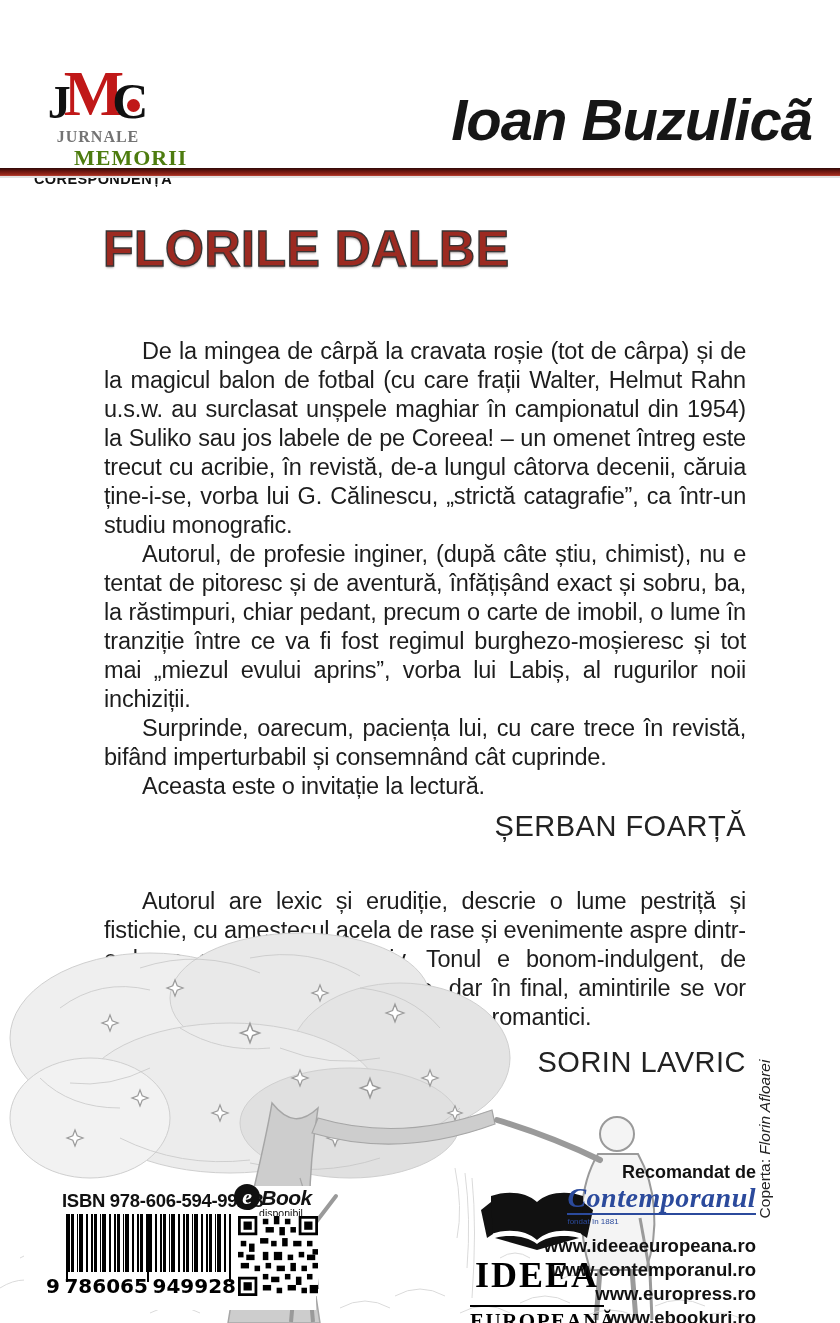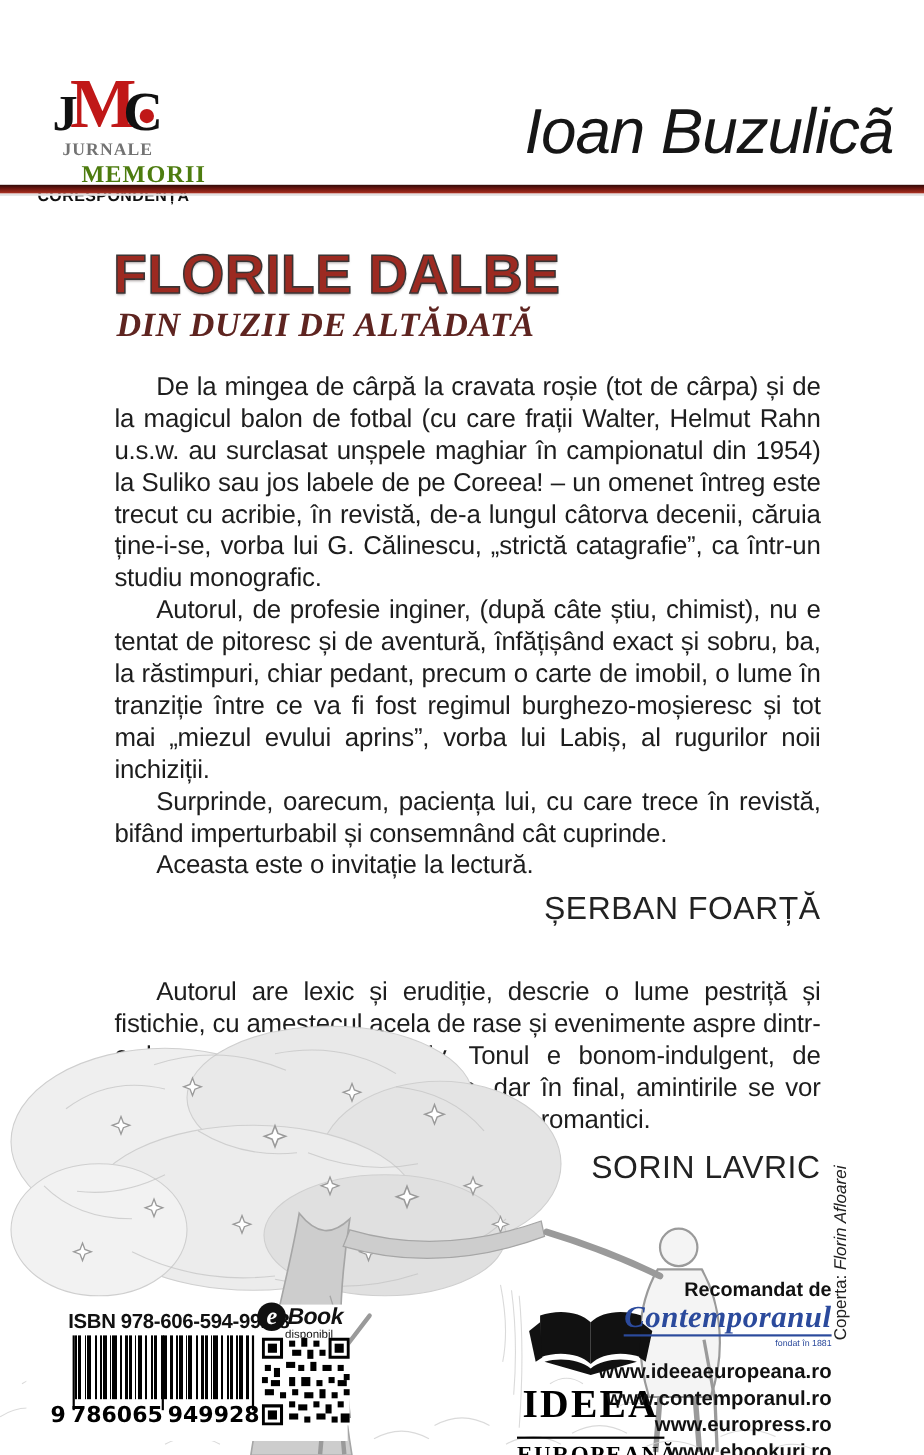--- a/index.html
+++ b/index.html
@@ -9,21 +9,21 @@
   
   .series-logo{position:absolute;left:34px;top:64px;width:128px;text-align:center;line-height:1;}
   .monogram{height:62px;position:relative;display:flex;align-items:flex-end;justify-content:center;}
   .mono-j{font-family:"Liberation Serif",serif;font-weight:900;font-size:46px;color:#111;margin-right:-7px;}
   .mono-m{font-family:"Liberation Serif",serif;font-weight:900;font-size:64px;color:#c01818;letter-spacing:-4px;}
   .mono-c{font-family:"Liberation Serif",serif;font-weight:900;font-size:50px;color:#111;margin-left:-8px;position:relative;}
   .mono-dot{position:absolute;right:8px;bottom:14px;width:13px;height:13px;border-radius:50%;background:#c01818;}
   .series-line1{font-family:"Liberation Serif",serif;font-weight:bold;font-size:16px;letter-spacing:1px;color:#737373;margin-top:3px;}
   .series-line2{font-family:"Liberation Serif",serif;font-weight:bold;font-size:22px;letter-spacing:1px;color:#4d7c0f;margin-top:2px;margin-left:40px;}
   .series-line3{font-weight:800;font-size:14.5px;letter-spacing:.4px;color:#111;margin-top:3px;}
-  .author{position:absolute;right:28px;top:86px;font-size:58px;font-style:italic;font-weight:normal;color:#161616;letter-spacing:-1px;}
+  .author{position:absolute;right:28px;top:86px;font-size:58px;font-style:italic;font-weight:bold;color:#161616;letter-spacing:-1px;}
   .rule{position:absolute;left:0;top:168px;width:840px;height:8px;
         background:linear-gradient(180deg,#2f0a08 0%,#6f1710 45%,#9c2a1c 85%,#b8463a 100%);
         border-bottom:2px solid #e2e2e2;}
 
   
   .title{position:absolute;left:103px;top:220px;font-size:50px;font-weight:800;letter-spacing:.5px;
          color:#9c2a21;-webkit-text-stroke:1.4px #3a3434;text-shadow:0 2px 2px rgba(40,20,20,.35);}
   .subtitle{position:absolute;left:106px;top:277px;font-family:"Liberation Serif",serif;font-style:italic;
             font-weight:bold;font-size:31px;color:#5e2420;letter-spacing:.5px;}
 
@@ -64,21 +64,21 @@
 
   
   .publisher-logo{position:absolute;left:470px;top:1188px;width:134px;text-align:center;line-height:1;}
   .pub-name1{font-family:"Liberation Serif",serif;font-weight:bold;font-size:36px;letter-spacing:2px;color:#000;
              border-bottom:2px solid #000;padding-bottom:12px;margin-top:2px;}
   .pub-name2{font-family:"Liberation Serif",serif;font-weight:bold;font-size:21px;letter-spacing:1.5px;color:#000;margin-top:4px;}
 
   
   .promo{position:absolute;right:84px;top:1163px;text-align:right;width:280px;line-height:1;}
   .recomandat{font-size:18px;font-weight:bold;color:#111;}
-  .brand-wrap{display:inline-block;text-align:right;margin-top:3px;}
+  .brand-wrap{display:inline-block;text-align:left;margin-top:3px;}
   .contemporanul{font-family:"Liberation Serif",serif;font-style:italic;font-weight:bold;font-size:28px;
                  color:#2b4a9c;border-bottom:2px solid #2b4a9c;padding-bottom:1px;letter-spacing:.5px;display:inline-block;}
   .fondat{font-size:8px;color:#2b4a9c;margin-top:3px;}
   .urls{margin-top:7px;font-size:18.5px;font-weight:bold;line-height:24px;color:#111;}
   .urls a{color:#111;text-decoration:none;display:block;}
 </style>
 </head>
 <body>
 
 <div class="page">
@@ -92,21 +92,20 @@
     <div class="series-line1">JURNALE</div>
     <div class="series-line2">MEMORII</div>
     <div class="series-line3">CORESPONDENȚĂ</div>
   </div>
 
   <div class="author">Ioan Buzulicã</div>
 
   <div class="rule"></div>
 
   <div class="title">FLORILE DALBE</div>
-  <div class="subtitle">DIN DUZII DE ALTĂDATĂ</div>
 
   <div class="body-text">
     <p>De la mingea de cârpă la cravata roșie (tot de cârpa) și de la magicul balon de fotbal (cu care frații Walter, Helmut Rahn u.s.w. au surclasat unșpele maghiar în campionatul din 1954) la Suliko sau jos labele de pe Coreea! – un omenet întreg este trecut cu acribie, în revistă, de-a lungul câtorva decenii, căruia ține-i-se, vorba lui G. Călinescu, „strictă catagrafie”, ca într-un studiu monografic.</p>
     <p>Autorul, de profesie inginer, (după câte știu, chimist), nu e tentat de pitoresc și de aventură, înfățișând exact și sobru, ba, la răstimpuri, chiar pedant, precum o carte de imobil, o lume în tranziție între ce va fi fost regimul burghezo-moșieresc și tot mai „miezul evului aprins”, vorba lui Labiș, al rugurilor noii inchiziții.</p>
     <p>Surprinde, oarecum, paciența lui, cu care trece în revistă, bifând imperturbabil și consemnând cât cuprinde.</p>
     <p>Aceasta este o invitație la lectură.</p>
     <div class="sig">ȘERBAN FOARȚĂ</div>
     <p class="para-gap">Autorul are lexic și erudiție, descrie o lume pestriță și fistichie, cu amestecul acela de rase și evenimente aspre dintr-o lume scufundată definitiv. Tonul e bonom-indulgent, de cronicar politicos și cumsecade, dar în final, amintirile se vor bucura mai mult de interesul cititorilor romantici.</p>
     <div class="sig sig2">SORIN LAVRIC</div>
   </div>

